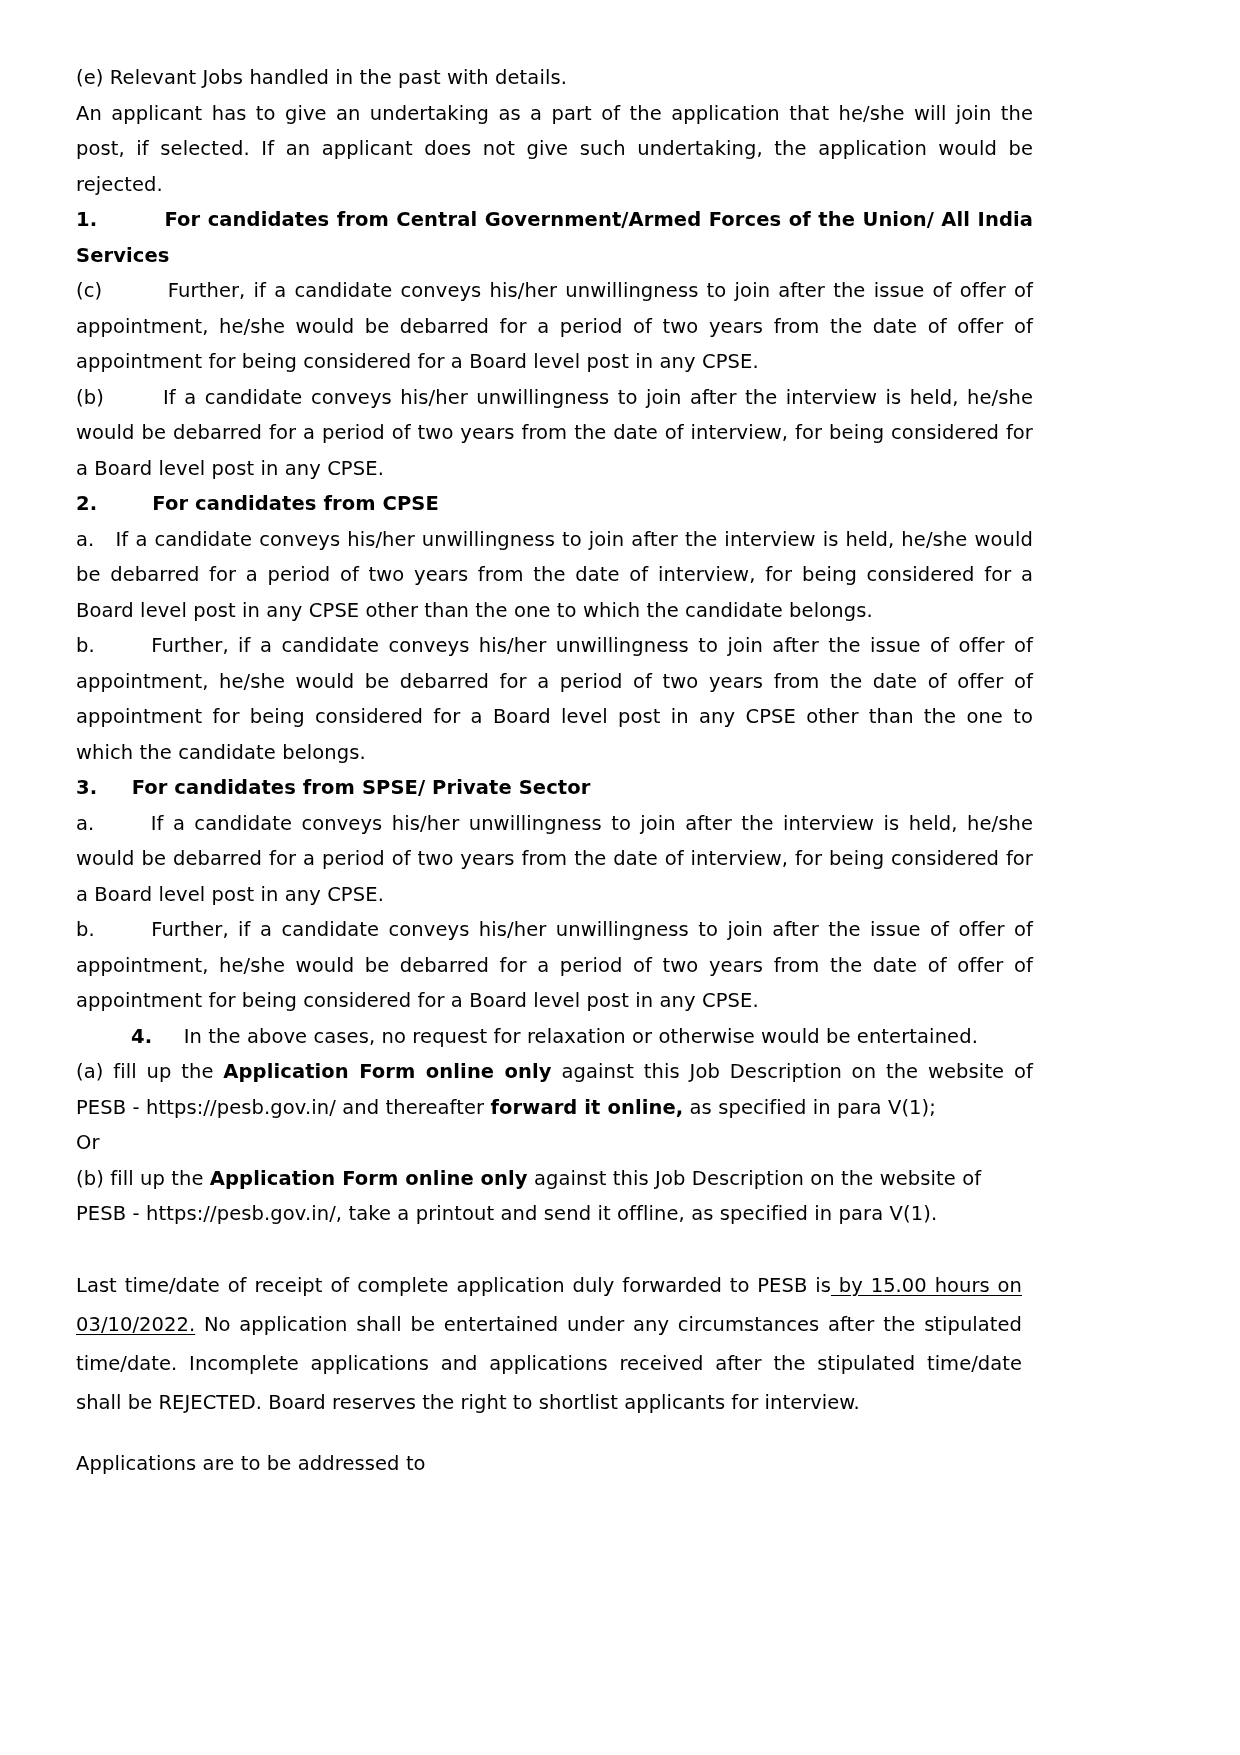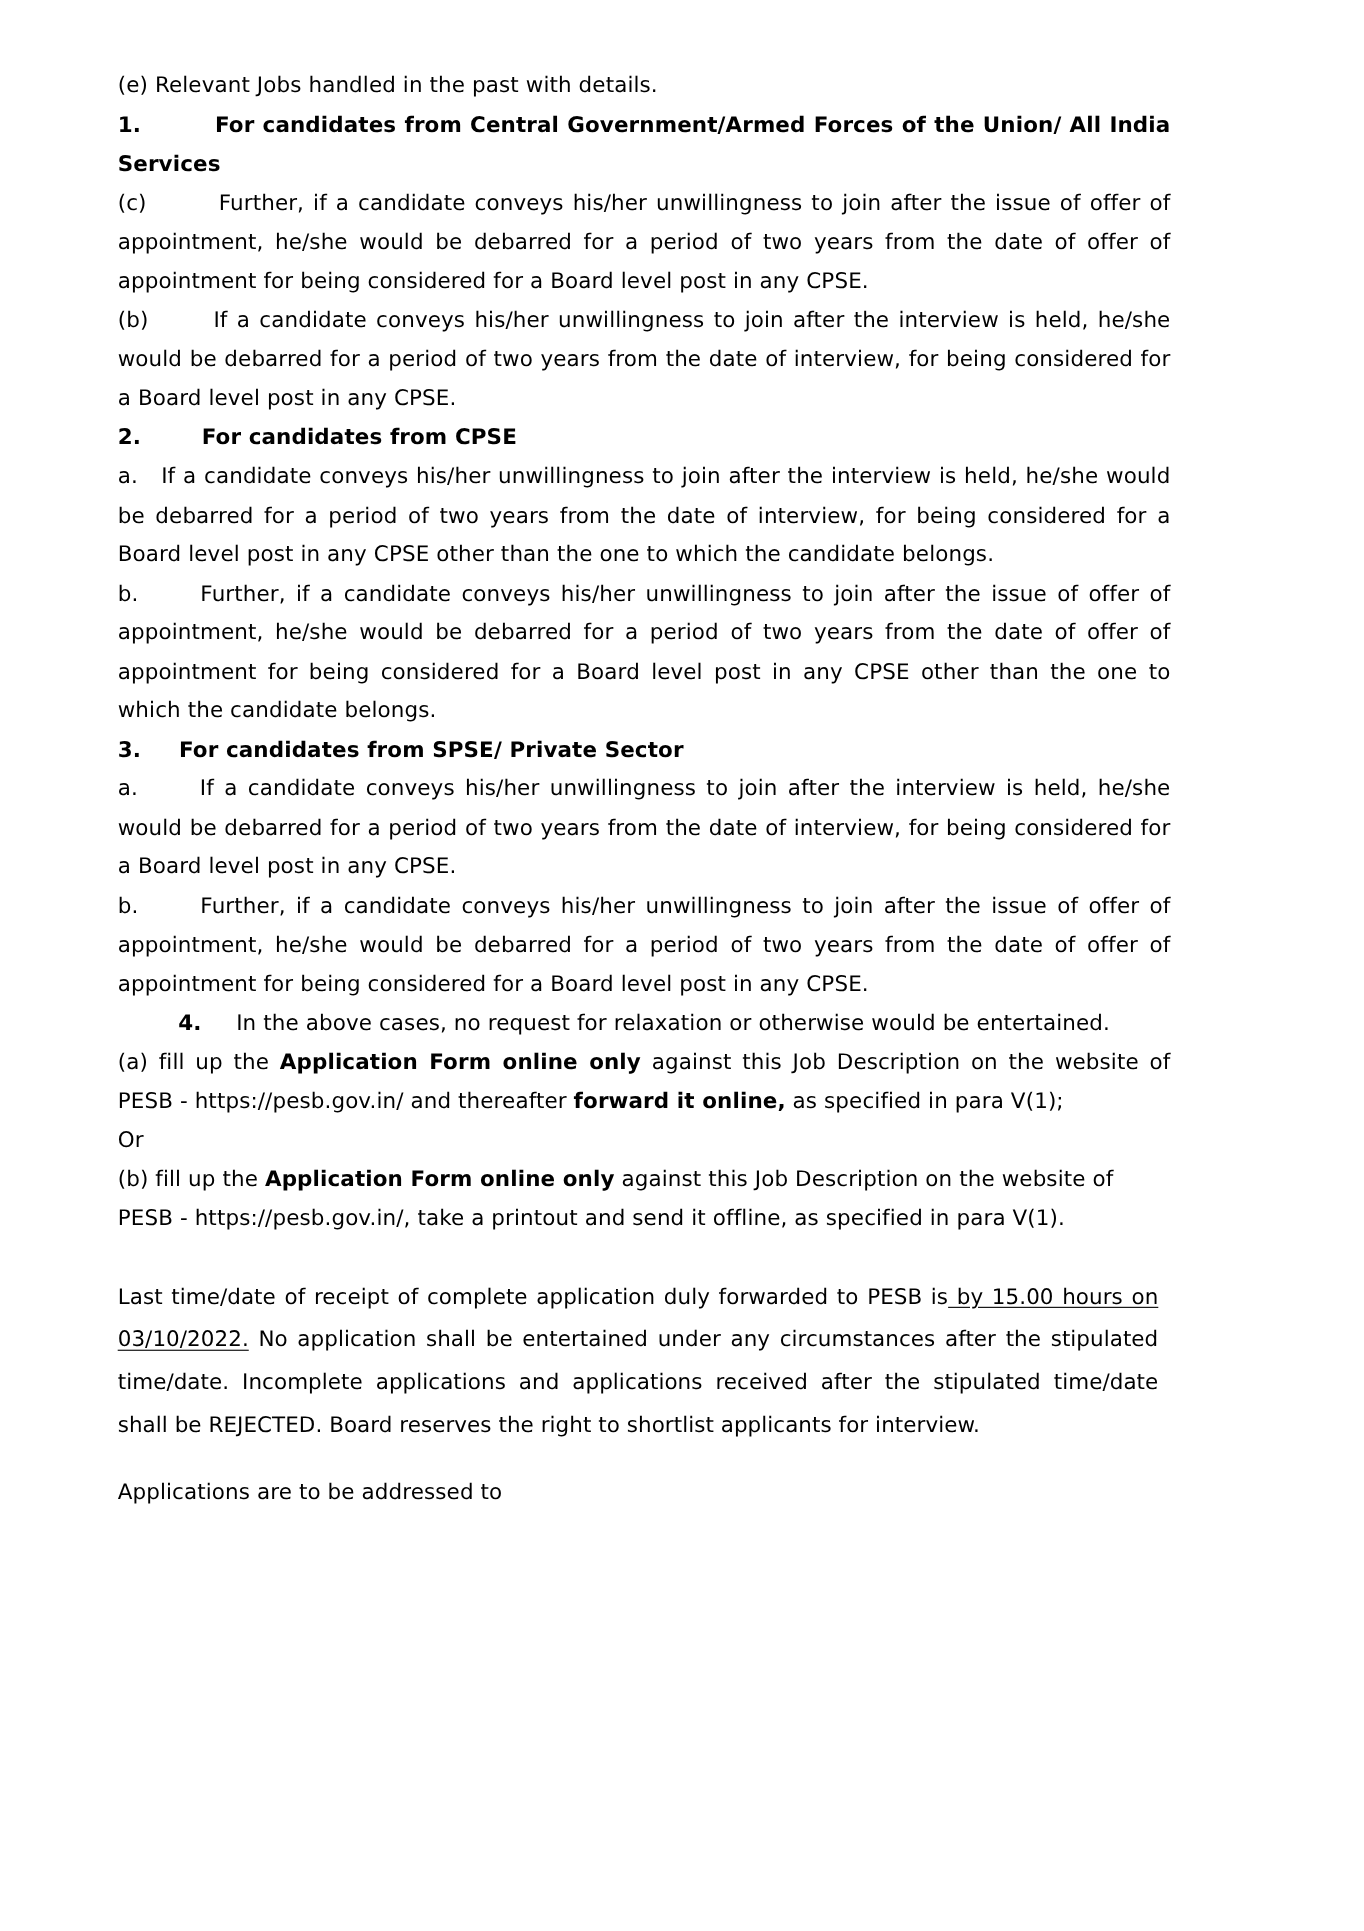--- a/index.html
+++ b/index.html
@@ -12,21 +12,21 @@
     height: 1755px;
     font-family: "DejaVu Sans", sans-serif;
     color: #000000;
     -webkit-font-smoothing: antialiased;
   }
   .page {
     position: relative;
     width: 1240px;
     height: 1755px;
     box-sizing: border-box;
-    padding: 60px 136px 0 86px;
+    padding: 60px 136px 0 55px;
     background: #ffffff;
   }
   .doc-body {
     width: 978px;
   }
 
   
   p {
     margin: 0;
     font-size: 19.5px;
@@ -91,20 +91,21 @@
 </style>
 </head>
 <body>
 
 <div class="page">
   <div class="doc-body">
 
     <p class="indent">(e) Relevant Jobs handled in the past with details.</p>
 
 
+    <p class="indent">An applicant has to give an undertaking as a part of the application that he/she will join the post, if selected. If an applicant does not give such undertaking, the application would be rejected.</p>
 
     <p class="sub-head">
       <span>1.</span>
       <span class="tab-sm"></span>&nbsp;&nbsp;&nbsp;&nbsp;&nbsp;&nbsp;&nbsp;&nbsp;<span>For candidates from Central Government/Armed Forces of the Union/ All India Services</span>
     </p>
 
 
     <p class="indent-sub">
       <span>(c)</span>&nbsp;&nbsp;&nbsp;&nbsp;&nbsp;&nbsp;&nbsp;&nbsp;<span>Further, if a candidate conveys his/her unwillingness to join after the issue of offer of appointment, he/she would be debarred for a period of two years from the date of offer of appointment for being considered for a Board level post in any CPSE.</span>
     </p>

